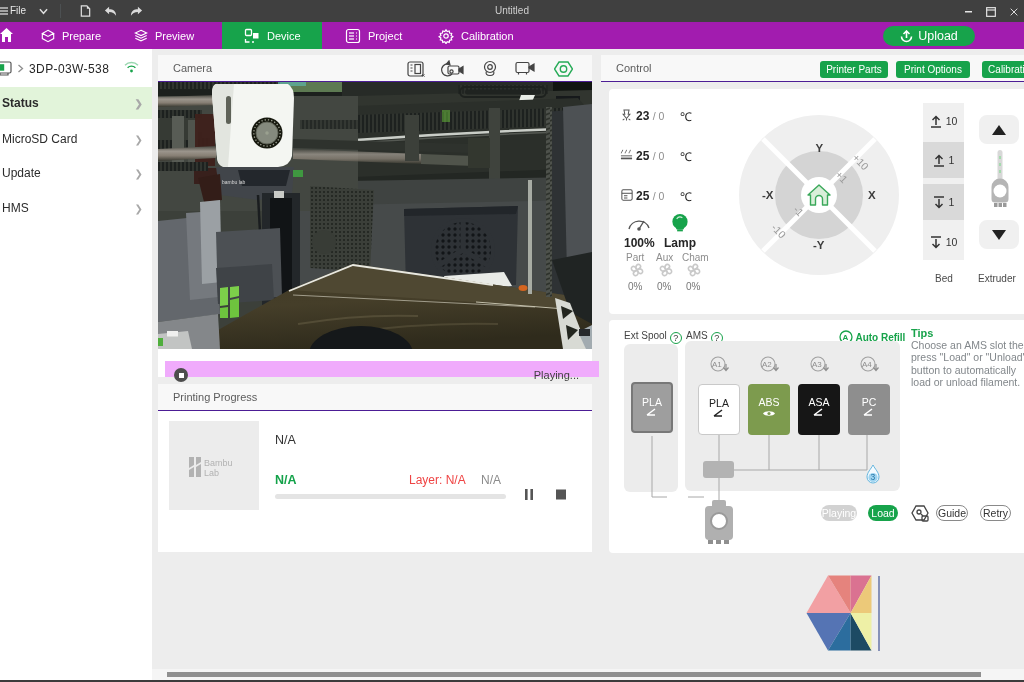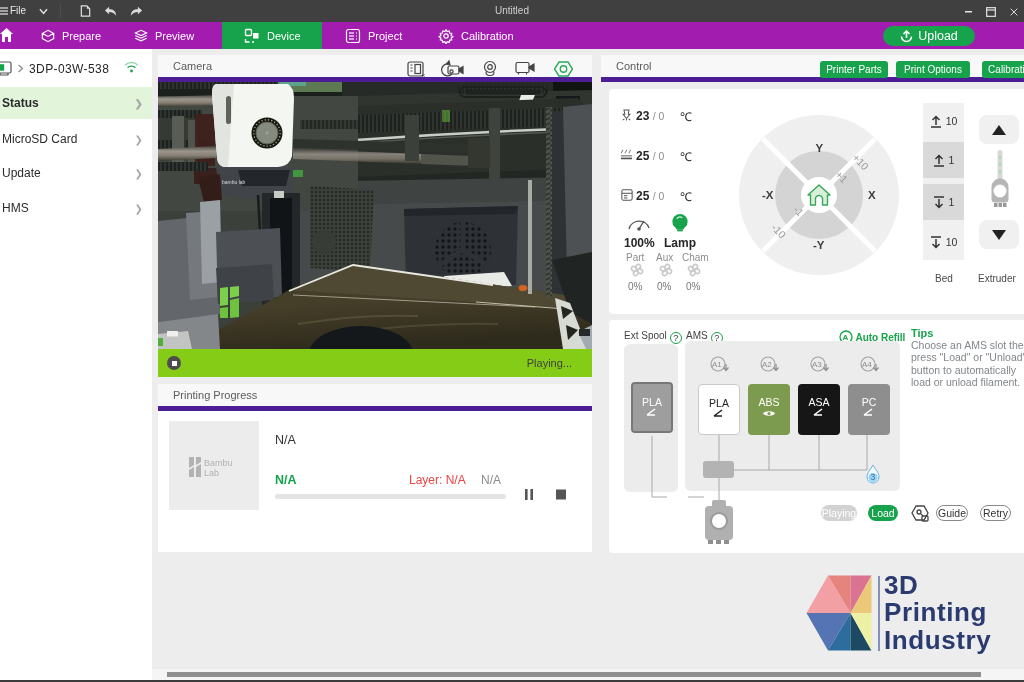--- a/index.html
+++ b/index.html
@@ -21,26 +21,26 @@
 
 
 .sidebar { position:absolute; left:0; top:49px; width:152px; height:633px; background:#ffffff; }
 .sb-head { position:absolute; left:0; top:10px; width:152px; height:22px; }
 .sb-item { position:absolute; left:0; width:152px; height:32px; display:flex; align-items:center; font-size:12px; color:#2b2b2b; padding-left:2px; }
 .sb-item .chev { position:absolute; right:9px; color:#a8a8a8; font-size:10px; }
 .sb-item.sel { background:#e2f4da; font-weight:bold; }
 
 
 .panel { position:absolute; background:#fff; }
-.panel-head { position:absolute; left:0; top:0; right:0; height:27px; background:#f8f8f8; border-bottom:5px solid #4c1d95; font-size:11px; color:#5c5c5c; display:flex; align-items:center; padding-left:15px; }
+.panel-head { position:absolute; left:0; top:0; right:0; height:27px; background:#f8f8f8; border-bottom:1px solid #4c1d95; font-size:11px; color:#5c5c5c; display:flex; align-items:center; padding-left:15px; }
 
 
 #camera { left:158px; top:55px; width:434px; height:322px; }
 #cam-img { position:absolute; left:0; top:27px; width:434px; height:267px; }
-#cam-foot { position:absolute; left:0; bottom:0; width:434px; height:28px; background:#84cc16; }
+#cam-foot { position:absolute; left:7px; bottom:0; width:434px; height:16px; background:#f0abfc; }
 .playing { position:absolute; right:20px; top:8px; font-size:11px; color:#3f3f3f; }
 .stopbtn { position:absolute; left:9px; top:7px; width:14px; height:14px; background:#4d4d4d; border-radius:50%; }
 .stopbtn::after { content:""; position:absolute; left:4.5px; top:4.5px; width:5px; height:5px; background:#fff; }
 
 
 #progress { left:158px; top:384px; width:434px; height:168px; }
 .thumb { position:absolute; left:11px; top:37px; width:90px; height:89px; background:#ececec; }
 #progress .na1 { position:absolute; left:117px; top:49px; font-size:12.5px; color:#333; }
 #progress .na2 { position:absolute; left:117px; top:89px; font-size:12.5px; font-weight:bold; color:#14a24a; }
 #progress .layer { position:absolute; left:251px; top:89px; font-size:12px; color:#ef4444; }
@@ -759,19 +759,18 @@
         <polygon points="28,7.4 50.6,7.4 50.6,45" fill="#e5837d"></polygon>
         <polygon points="50.6,7.4 71.5,7.4 50.6,45" fill="#da7291"></polygon>
         <polygon points="71.5,7.4 71.5,45 50.6,45" fill="#ecc979"></polygon>
         <polygon points="6.5,45 28,82.6 50.6,45" fill="#5574b4"></polygon>
         <polygon points="28,82.6 50.6,82.6 50.6,45" fill="#2c6d9e"></polygon>
         <polygon points="50.6,82.6 71.5,82.6 50.6,45" fill="#1d4a63"></polygon>
         <polygon points="71.5,82.6 71.5,45 50.6,45" fill="#eef0a6"></polygon>
       </g>
     </svg>
     <div class="abs" style="left:78px;top:8px;width:2px;height:75px;background:#8691b8"></div>
-    <div class="logo-text">3D<br>Printing<br><b style="font-weight:800">Industry</b></div>
   </div>
 
   <div class="hscroll-track"></div>
   <div class="hscroll"></div>
   <div class="botline"></div>
 </div>
 
 </body></html>

